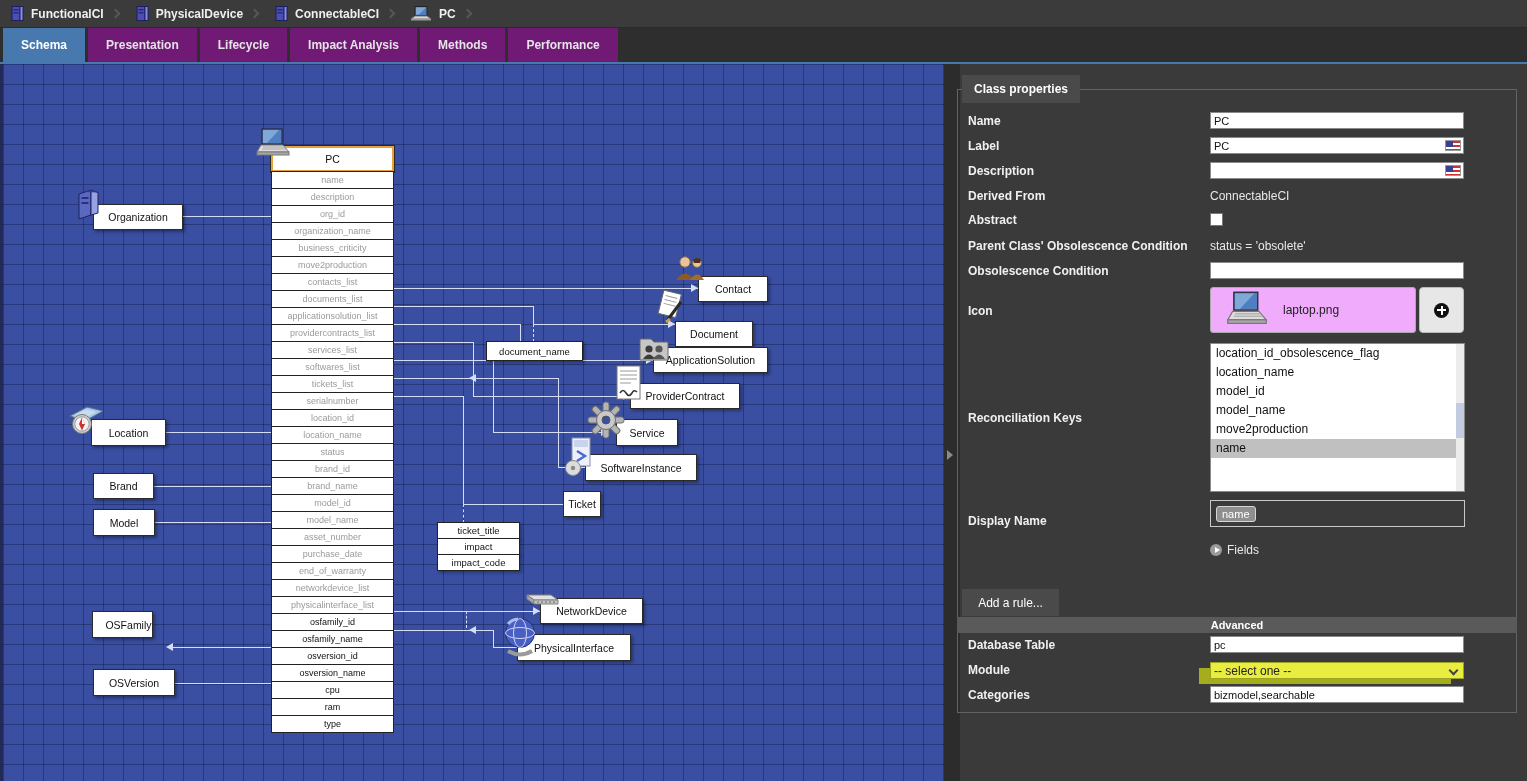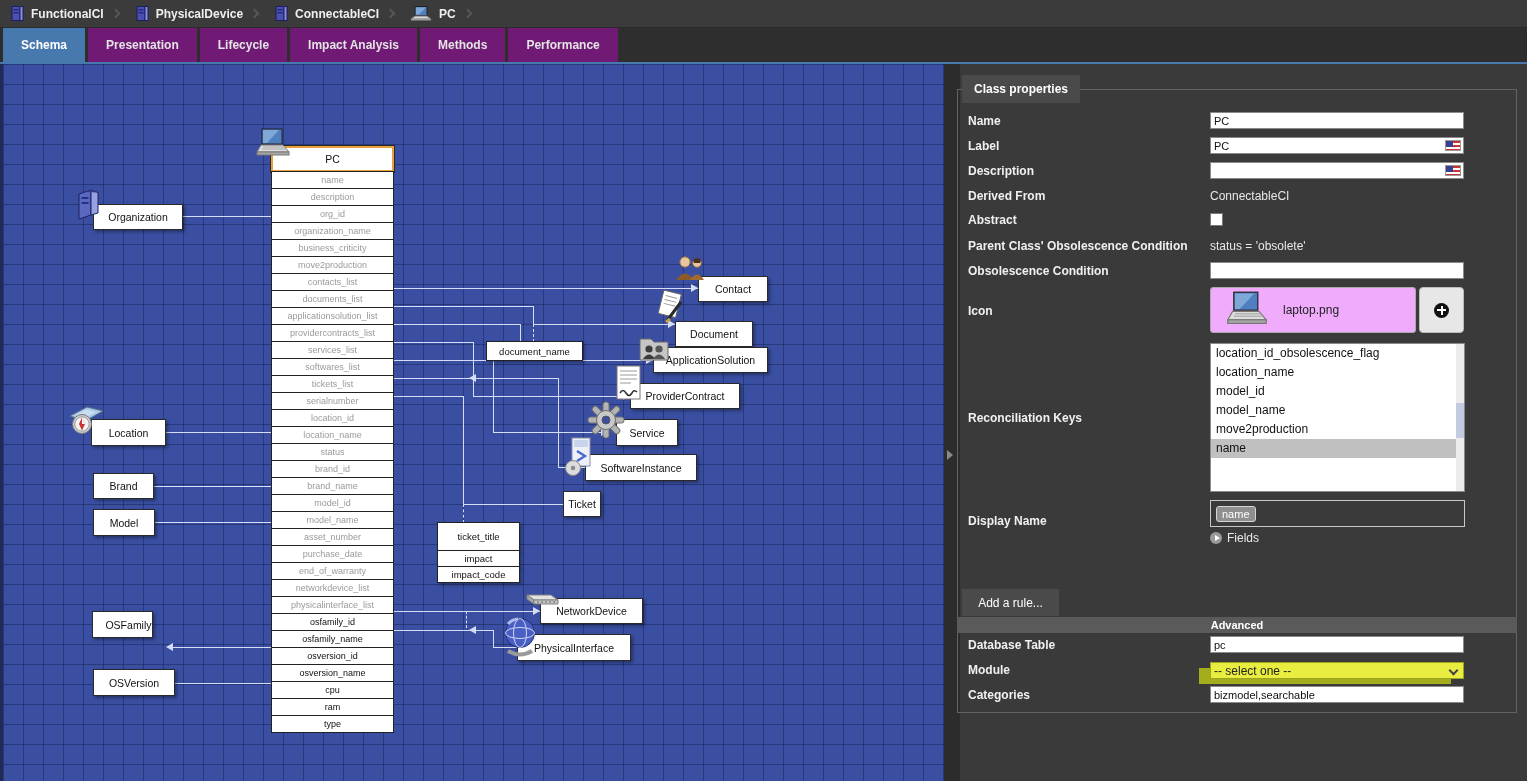--- a/index.html
+++ b/index.html
@@ -364,21 +364,21 @@
           <path d="M9 36 q12 7 24 0" stroke="#9a9a9a" stroke-width="4" fill="none"></path>
           <circle cx="21" cy="18" r="14.5" fill="#4a5fc4" stroke="#20307c"></circle>
           <ellipse cx="21" cy="18" rx="6.5" ry="14.5" fill="none" stroke="#cdd6f4"></ellipse>
           <ellipse cx="21" cy="18" rx="14.5" ry="5.5" fill="none" stroke="#cdd6f4"></ellipse>
           <path d="M9 9 a14.5 14.5 0 0 1 10 -5" stroke="#aab8ea" stroke-width="3" fill="none"></path>
         </svg></div>
       <div class="attrbox" style="left: 483px; top: 278px; width: 97px;">
         <div class="attr-row" style="height: 20px;">document_name</div>
       </div>
       <div class="attrbox" style="left: 434px; top: 459px; width: 83px;">
-        <div class="attr-row" style="height: 29px;">ticket_title</div>
+        <div class="attr-row" style="height: 17px;">ticket_title</div>
         <div class="attr-row" style="height: 17px;">impact</div>
         <div class="attr-row" style="height: 17px;">impact_code</div>
       </div>
     </div>
   <div class="gutter">
     <div class="handle"></div>
   </div>
 
   <div class="panel"></div>
   <div class="fieldset"></div>
@@ -452,21 +452,21 @@
         <div class="recon-item">move2production</div>
         <div class="recon-item sel">name</div>
       </div>
   </div>
 
   <div class="prow" style="top:500px">
     <span class="plabel" style="top:14px">Display Name</span>
     <div class="dispbox">
       <span class="chip">name</span>
     </div>
-    <div class="fieldslink" style="top:31px">
+    <div class="fieldslink" style="top:43px">
       <span class="fieldsicon"></span>
       <span>Fields</span>
     </div>
   </div>
 
 
   <div class="addrule" style="top:589px">Add a rule...</div>
 
   <div class="sectionbar" style="top:617px">Advanced</div>
 

